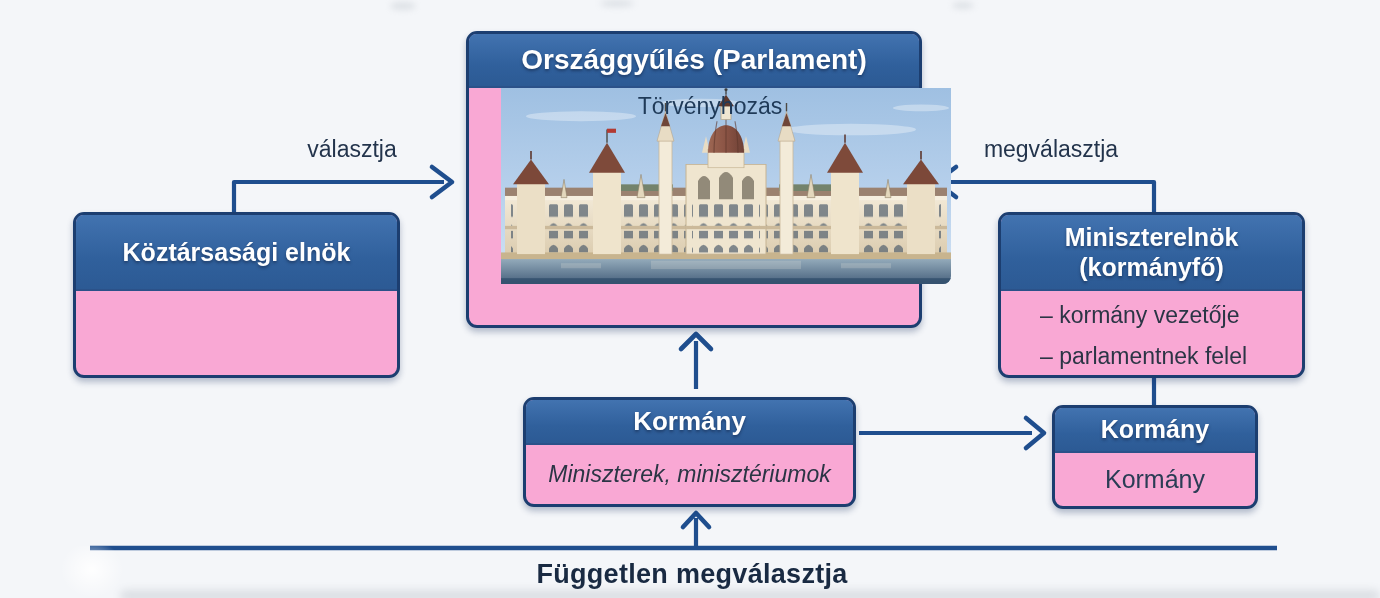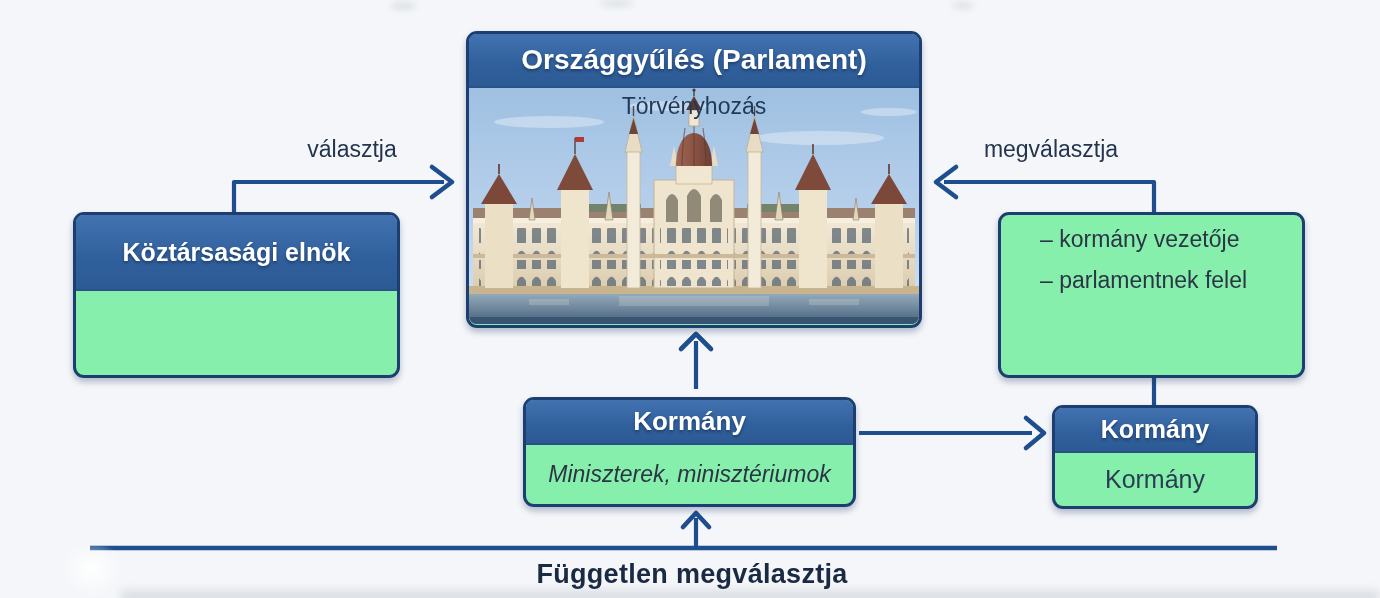--- a/index.html
+++ b/index.html
@@ -3,37 +3,37 @@
 <meta charset="utf-8">
 <style>
   html,body{margin:0;padding:0;}
   #canvas{
     position:relative;width:1380px;height:598px;overflow:hidden;
     background:#f4f6f9;font-family:"Liberation Sans",sans-serif;
   }
   
   .box{
     position:absolute;box-sizing:border-box;z-index:2;
-    border:3px solid #1c3e70;border-radius:11px;background:#86efac;
+    border:3px solid #1c3e70;border-radius:11px;background:#f9a8d4;
     box-shadow:0 4px 6px rgba(25,50,95,.30);
   }
   .box-header{
     box-sizing:border-box;
     background:linear-gradient(180deg,#4273b0 0%,#30609c 60%,#2c5a94 100%);
     color:#fff;font-weight:bold;text-align:center;
     text-shadow:0 2px 3px rgba(15,30,60,.5);
     border-bottom:2px solid rgba(25,55,105,.55);
     border-radius:7px 7px 0 0;
     display:flex;flex-direction:column;justify-content:center;
   }
   .box-body{color:#2b3545;}
   
   #parliament-box{left:466px;top:31px;width:456px;height:297px;}
   #parliament-box .box-header{height:54px;font-size:28px;}
-  .parliament-image{position:relative;width:100%;height:236px;border-radius:0 0 8px 8px;overflow:hidden;}
+  .parliament-image{position:relative;width:100%;height:196px;border-radius:0 0 8px 8px;overflow:hidden;padding-left:32px;}
   .parliament-image svg{display:block;width:100%;height:100%;}
   .subtitle-overlay{position:absolute;top:5px;left:0;right:0;text-align:center;font-size:23px;color:#1f3a58;z-index:3;}
 
   #president-box{left:73px;top:212px;width:327px;height:166px;}
   #president-box .box-header{height:76px;font-size:25px;line-height:1.22;}
   #president-box .box-body{padding:11px 0 0 38px;font-size:23px;}
 
   #pm-box{left:998px;top:212px;width:307px;height:166px;}
   #pm-box .box-header{height:76px;font-size:25px;line-height:1.22;}
   #pm-box .box-body{padding:11px 12px 0 39px;font-size:23px;}
@@ -230,20 +230,24 @@
     </div>
   </div>
 
   <div class="box" id="president-box">
     <div class="box-header">
       <span>Köztársasági elnök</span>
     </div>
   </div>
 
   <div class="box" id="pm-box">
+    <div class="box-header">
+      <span>Miniszterelnök</span>
+      <span>(kormányfő)</span>
+    </div>
     <div class="box-body">
       <div class="bullet">– kormány vezetője</div>
       <div class="bullet">– parlamentnek felel</div>
     </div>
   </div>
 
   <div class="box" id="gov-box">
     <div class="box-header">
       <span>Kormány</span>
     </div>

